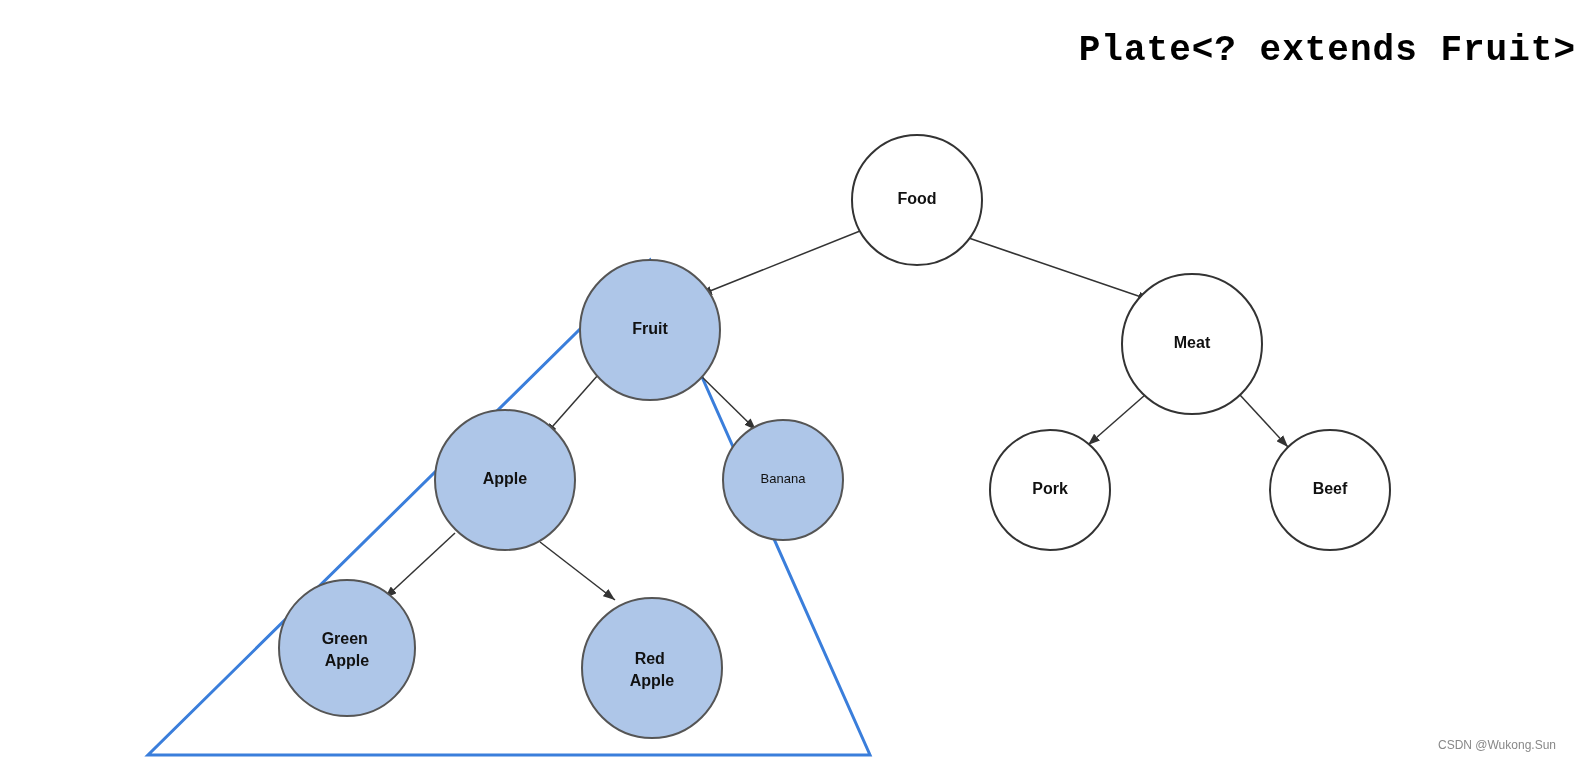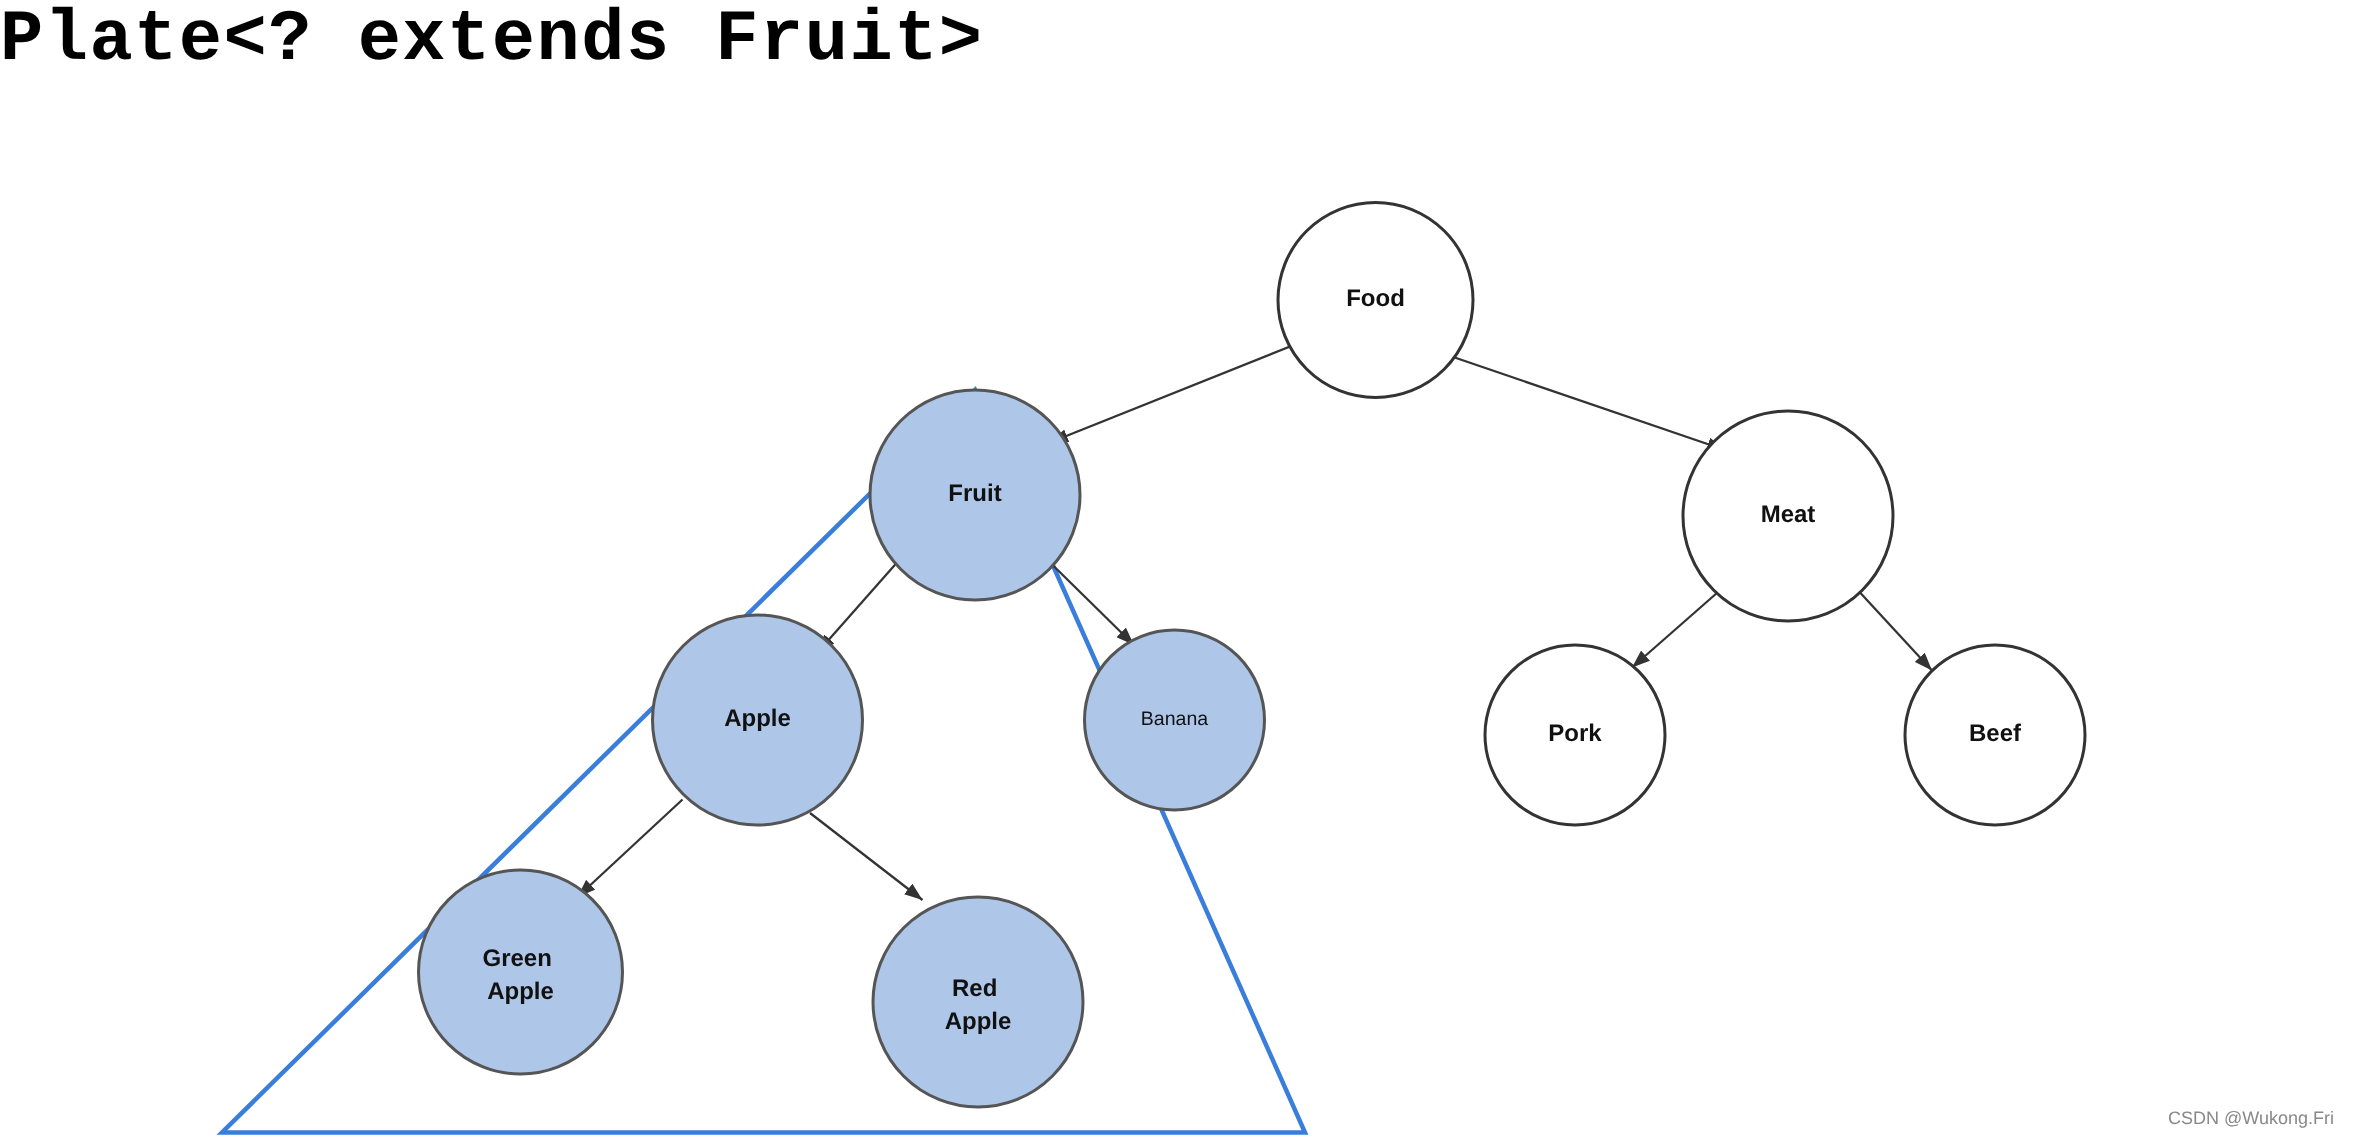--- a/index.html
+++ b/index.html
@@ -6,23 +6,24 @@
     body {
       background: #f5f5f5;
       width: 1576px;
       height: 764px;
       font-family: 'Courier New', Courier, monospace;
       position: relative;
       overflow: hidden;
       background-color: #fff;
     }
     #title {
-      text-align: left;
-      font-size: 48px;
+      text-align: right;
+      font-size: 36px;
       font-weight: bold;
+      padding-top: 30px;
       letter-spacing: 1px;
     }
     svg#diagram {
       position: absolute;
       top: 0;
       left: 0;
       width: 1576px;
       height: 764px;
     }
     .node-circle {
@@ -129,13 +130,13 @@
   </text>
 
   <circle class="node-circle-blue" cx="652" cy="668" r="70"></circle>
   <text class="node-label" x="652" y="660">
     <tspan x="652" dy="0">Red</tspan>
     <tspan x="652" dy="22">Apple</tspan>
   </text>
 
 </svg>
 
-<div class="watermark">CSDN @Wukong.Fri</div>
+<div class="watermark">CSDN @Wukong.Sun</div>
 
 </body></html>

